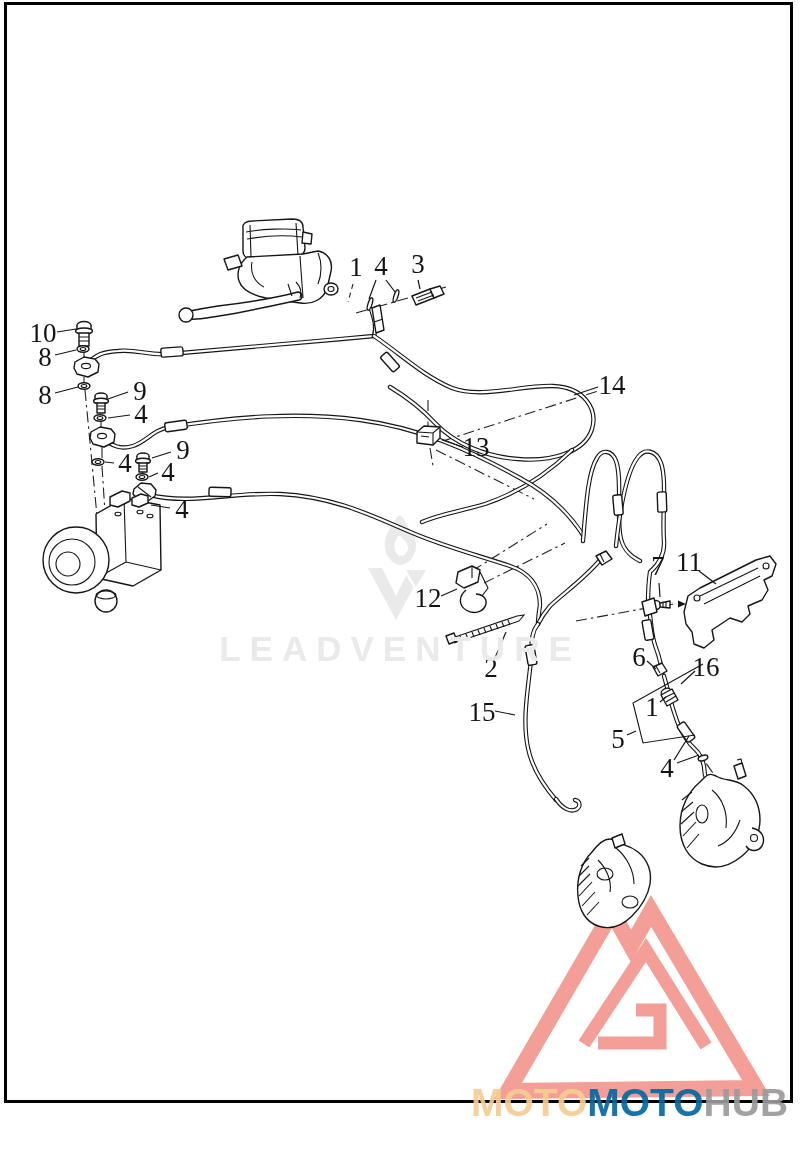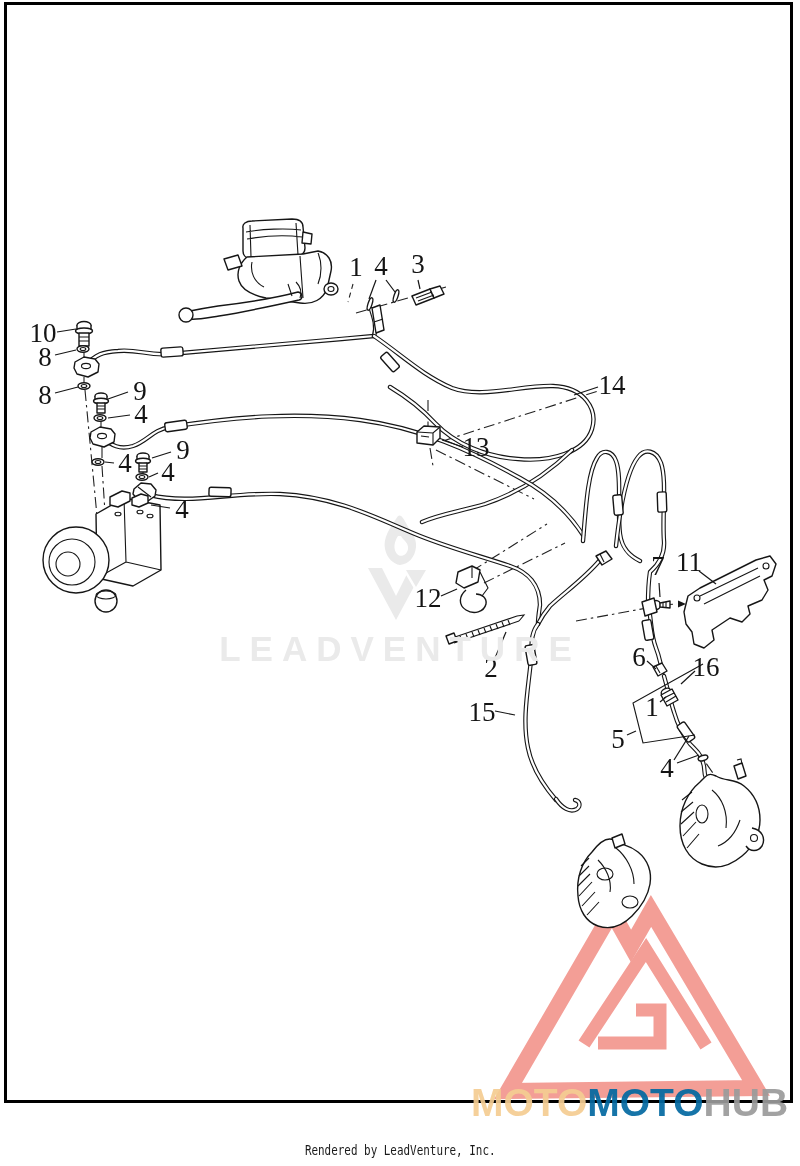--- a/index.html
+++ b/index.html
@@ -323,16 +323,13 @@
       <text class="co" x="706" y="676">16</text>
       <text class="co" x="652" y="716">1</text>
       <text class="co" x="618" y="748">5</text>
       <text class="co" x="667" y="777">4</text>
     </g>
   </svg>
 
   <div class="wm-lv-text">LEADVENTURE</div>
   <div class="wm-amh-text"><span class="auto">MOTO</span><span class="moto">MOTO</span><span class="hub">HUB</span></div>
 
-  <div class="footer">
-    <span>Rendered by LeadVenture, Inc.</span>
-  </div>
 </div>
 
 </body></html>

